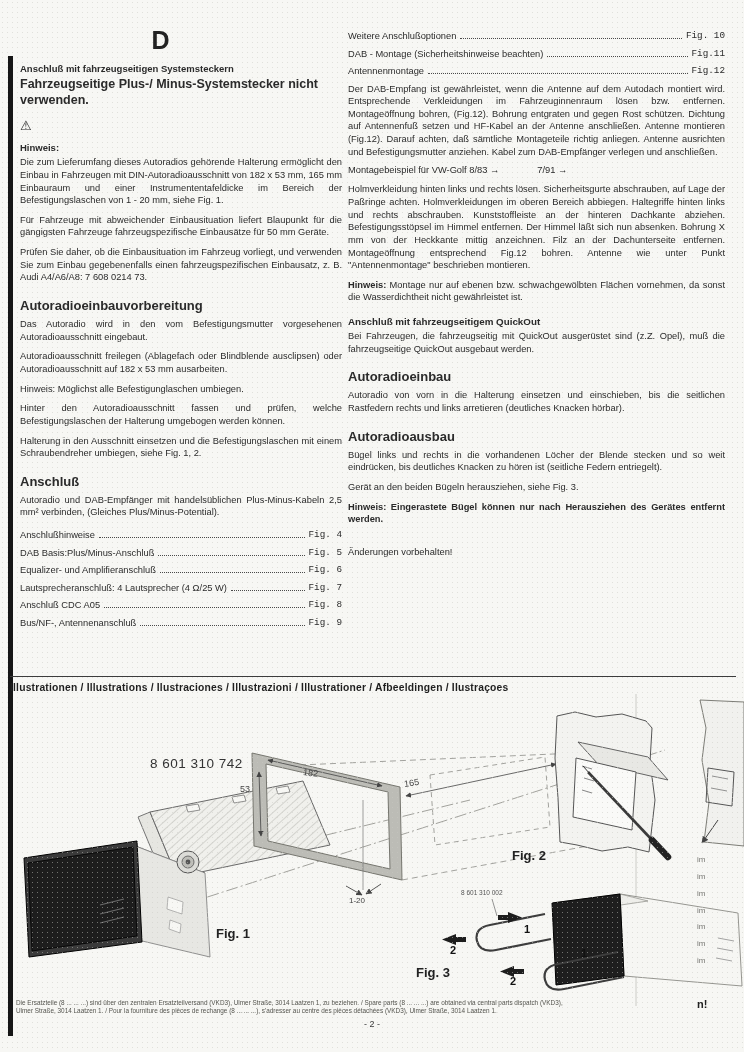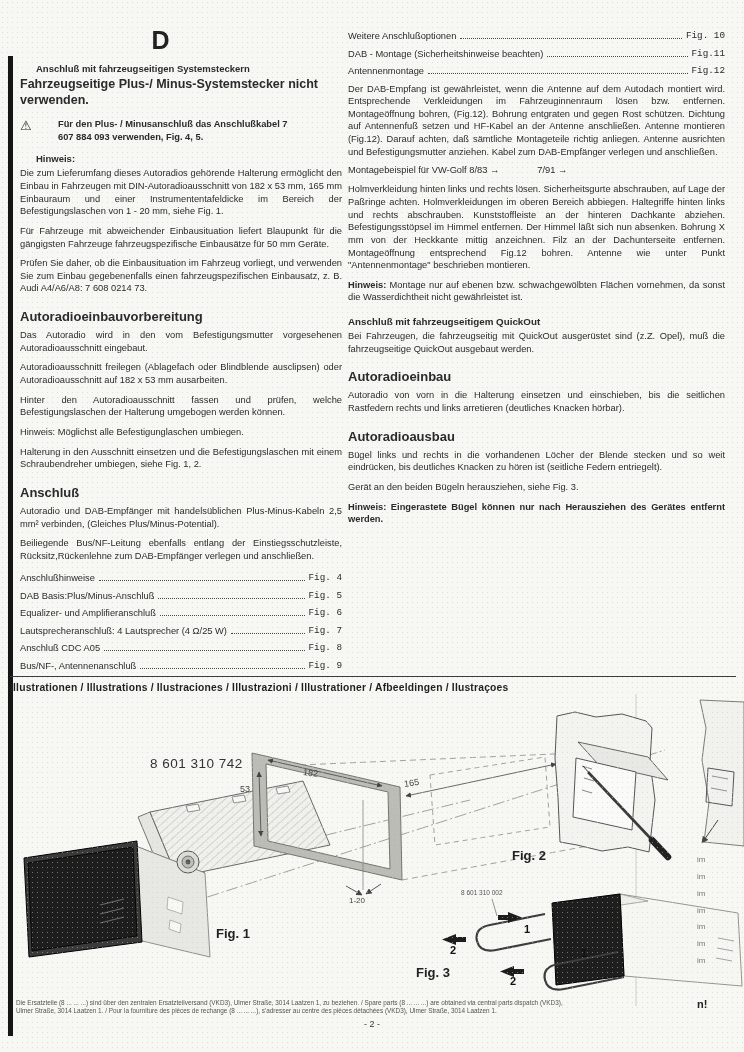--- a/index.html
+++ b/index.html
@@ -22,21 +22,21 @@
   }
   .edgebar { position:absolute; left:8px; top:56px; width:5px; height:980px; background:#161616; z-index:6; }
 
   .col { position:absolute; z-index:6; }
   .col-left  { left:20px;  top:26px; width:322px; }
   .col-right { left:348px; top:30px; width:377px; }
 
   .lang { text-align:center; font-size:25px; font-weight:bold; letter-spacing:1px; margin:0 40px 8px 0; color:#222; }
   p, .para { margin:0 0 7px; font-size:9.3px; line-height:1.36; text-align:justify; }
   .b { font-weight:bold; }
-  .head-sm  { font-size:9.5px;  font-weight:bold; margin:0 16px 3px; }
+  .head-sm  { font-size:9.5px;  font-weight:bold; margin:0 0 3px; }
   .head-md  { font-size:12.5px; font-weight:bold; margin:0 0 10px; line-height:1.25; }
   .head-sec { font-size:13px;   font-weight:bold; margin:14px 0 5px; }
   .head-sub { font-size:9.8px;  font-weight:bold; margin:12px 0 3px; }
 
   .warnrow { display:flex; margin:4px 0 10px; }
   .warnicon { width:38px; font-size:13px; line-height:1; color:#222; padding-top:1px; }
   .warntext { flex:1; font-size:9.3px; font-weight:bold; line-height:1.35; padding-right:40px; }
 
   .figlist { margin-top:10px; }
   .figrow { display:flex; align-items:flex-end; margin-bottom:6.5px; font-size:9.3px; }
@@ -84,37 +84,35 @@
 
 <div class="page">
   <div class="edgebar"></div>
 
   <div class="col col-left">
     <div class="lang">D</div>
     <div class="head-sm">Anschluß mit fahrzeugseitigen Systemsteckern</div>
     <div class="head-md">Fahrzeugseitige Plus-/ Minus-Systemstecker nicht verwenden.</div>
     <div class="warnrow">
       <div class="warnicon">⚠</div>
-      <div class="warntext">Für den Plus- / Minusanschluß das Anschlußkabel 7 607 884 093  verwenden, Fig. 4, 5.</div>
     </div>
     <div class="head-sm">Hinweis:</div>
     <p>Die zum Lieferumfang dieses Autoradios gehörende Halterung ermöglicht den Einbau in Fahrzeugen mit DIN-Autoradioausschnitt von 182 x 53 mm, 165 mm Einbauraum und einer Instrumententafeldicke im Bereich der Befestigungslaschen von 1 - 20 mm, siehe Fig. 1.</p>
     <p>Für Fahrzeuge mit abweichender Einbausituation liefert Blaupunkt für die gängigsten Fahrzeuge fahrzeugspezifische Einbausätze für 50 mm Geräte.</p>
     <p>Prüfen Sie daher, ob die Einbausituation im Fahrzeug vorliegt, und verwenden Sie zum Einbau gegebenenfalls einen fahrzeugspezifischen Einbausatz, z. B. Audi A4/A6/A8: 7 608 0214 73.</p>
 
     <div class="head-sec">Autoradioeinbauvorbereitung</div>
     <p>Das Autoradio wird in den vom Befestigungsmutter vorgesehenen Autoradioausschnitt eingebaut.</p>
     <p>Autoradioausschnitt freilegen (Ablagefach oder Blindblende ausclipsen) oder Autoradioausschnitt auf 182 x 53 mm ausarbeiten.</p>
+    <p>Hinweis: Möglichst alle Befestigunglaschen umbiegen.</p>
     <p>Hinter den Autoradioausschnitt fassen und prüfen, welche Befestigungslaschen der Halterung umgebogen werden können.</p>
-    <p>Hinweis: Möglichst alle Befestigunglaschen umbiegen.</p>
     <p>Halterung in den Ausschnitt einsetzen und die Befestigungslaschen mit einem Schraubendreher umbiegen, siehe Fig. 1, 2.</p>
 
     <div class="head-sec">Anschluß</div>
     <p>Autoradio und DAB-Empfänger mit handelsüblichen Plus-Minus-Kabeln 2,5 mm² verbinden, (Gleiches Plus/Minus-Potential).</p>
-    <p>Beiliegende Bus/NF-Leitung ebenfalls entlang der Einstiegsschutzleiste, Rücksitz,Rückenlehne zum DAB-Empfänger verlegen und anschließen.</p>
 
     <div class="figlist">
       <div class="figrow">
           <span class="lbl">Anschlußhinweise</span>
           <span class="leader"></span>
           <span class="ref">Fig. 4</span>
         </div>
       <div class="figrow">
           <span class="lbl">DAB Basis:Plus/Minus-Anschluß</span>
           <span class="leader"></span>
@@ -172,20 +170,21 @@
     <div class="head-sub">Anschluß mit fahrzeugseitigem QuickOut</div>
     <p>Bei Fahrzeugen, die fahrzeugseitig mit QuickOut ausgerüstet sind (z.Z. Opel), muß die fahrzeugseitige QuickOut ausgebaut werden.</p>
 
     <div class="head-sec">Autoradioeinbau</div>
     <p>Autoradio von vorn in die Halterung einsetzen und einschieben, bis die seitlichen Rastfedern rechts und links arretieren (deutliches Knacken hörbar).</p>
 
     <div class="head-sec">Autoradioausbau</div>
     <p>Bügel links und rechts in die vorhandenen Löcher der Blende stecken und so weit eindrücken, bis deutliches Knacken zu hören ist (seitliche Federn entriegelt).</p>
     <p>Gerät an den beiden Bügeln herausziehen, siehe Fig. 3.</p>
     <p class="b">Hinweis:  Eingerastete Bügel können nur nach Herausziehen des Gerätes entfernt werden.</p>
+    <p class="changes">Änderungen vorbehalten!</p>
   </div>
 
   <div class="illus">
     <div class="illus-head">Illustrationen  /  Illustrations  /  Ilustraciones  /  Illustrazioni  /  Illustrationer  /  Afbeeldingen  /  Ilustraçoes</div>
   </div>
 
   <svg class="drawing" viewBox="0 690 744 322">
     <defs>
       <marker id="ah" viewBox="0 0 10 10" refX="9" refY="5" markerWidth="7" markerHeight="7" orient="auto-start-reverse">
         <path d="M0,0 L10,5 L0,10 z" fill="#444"></path>

